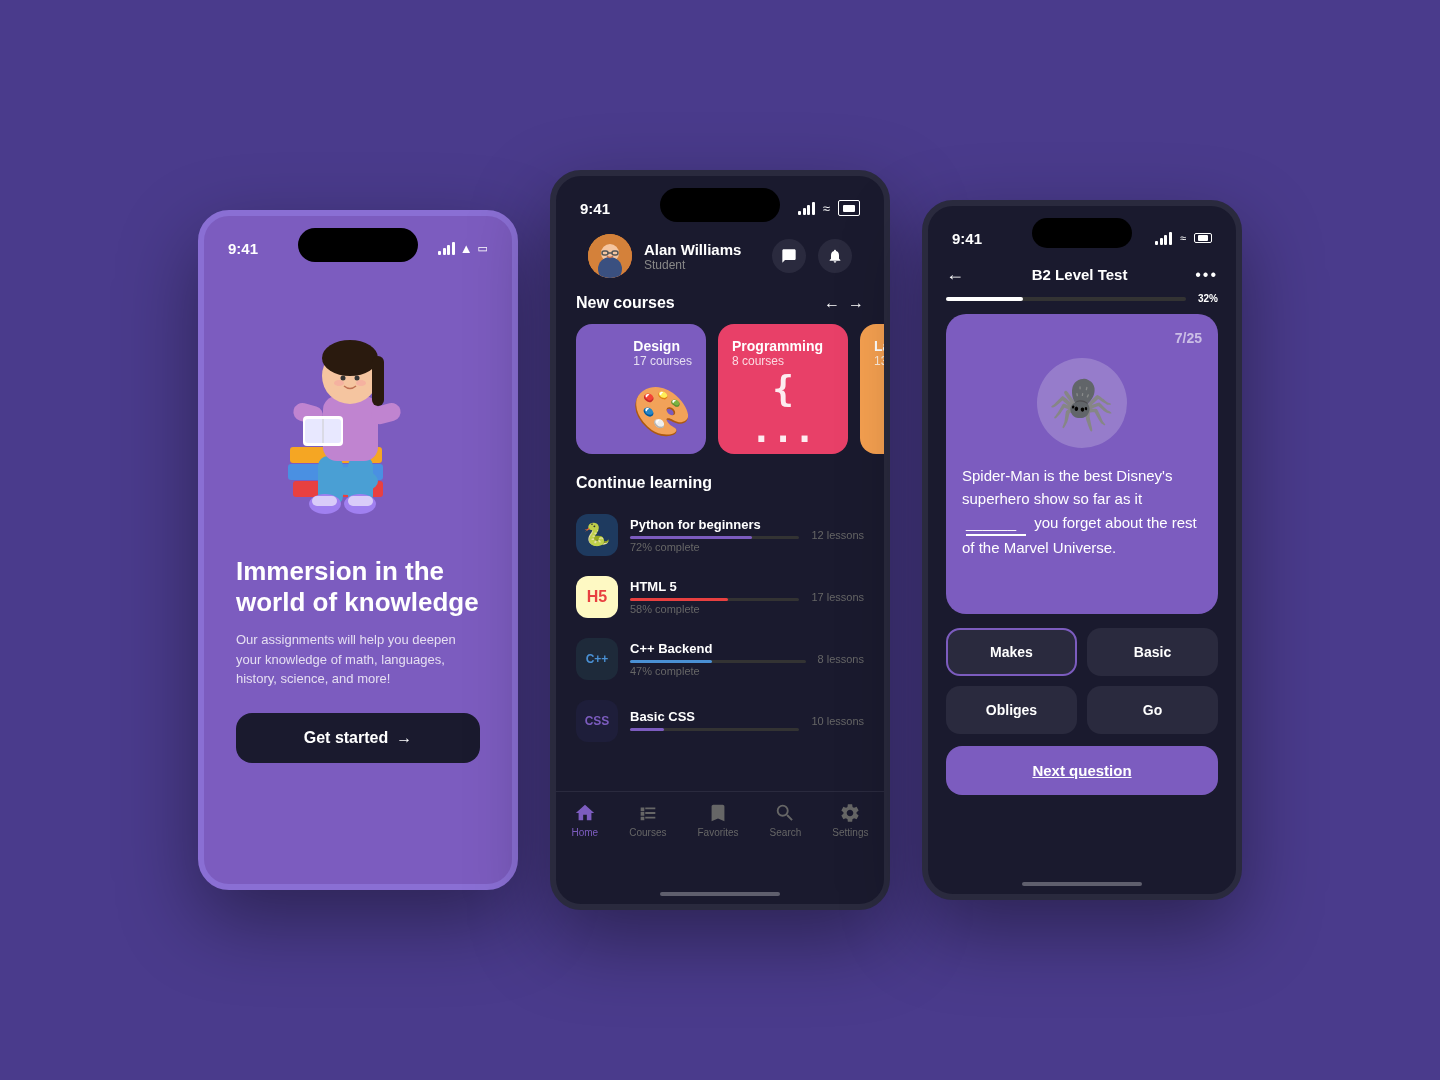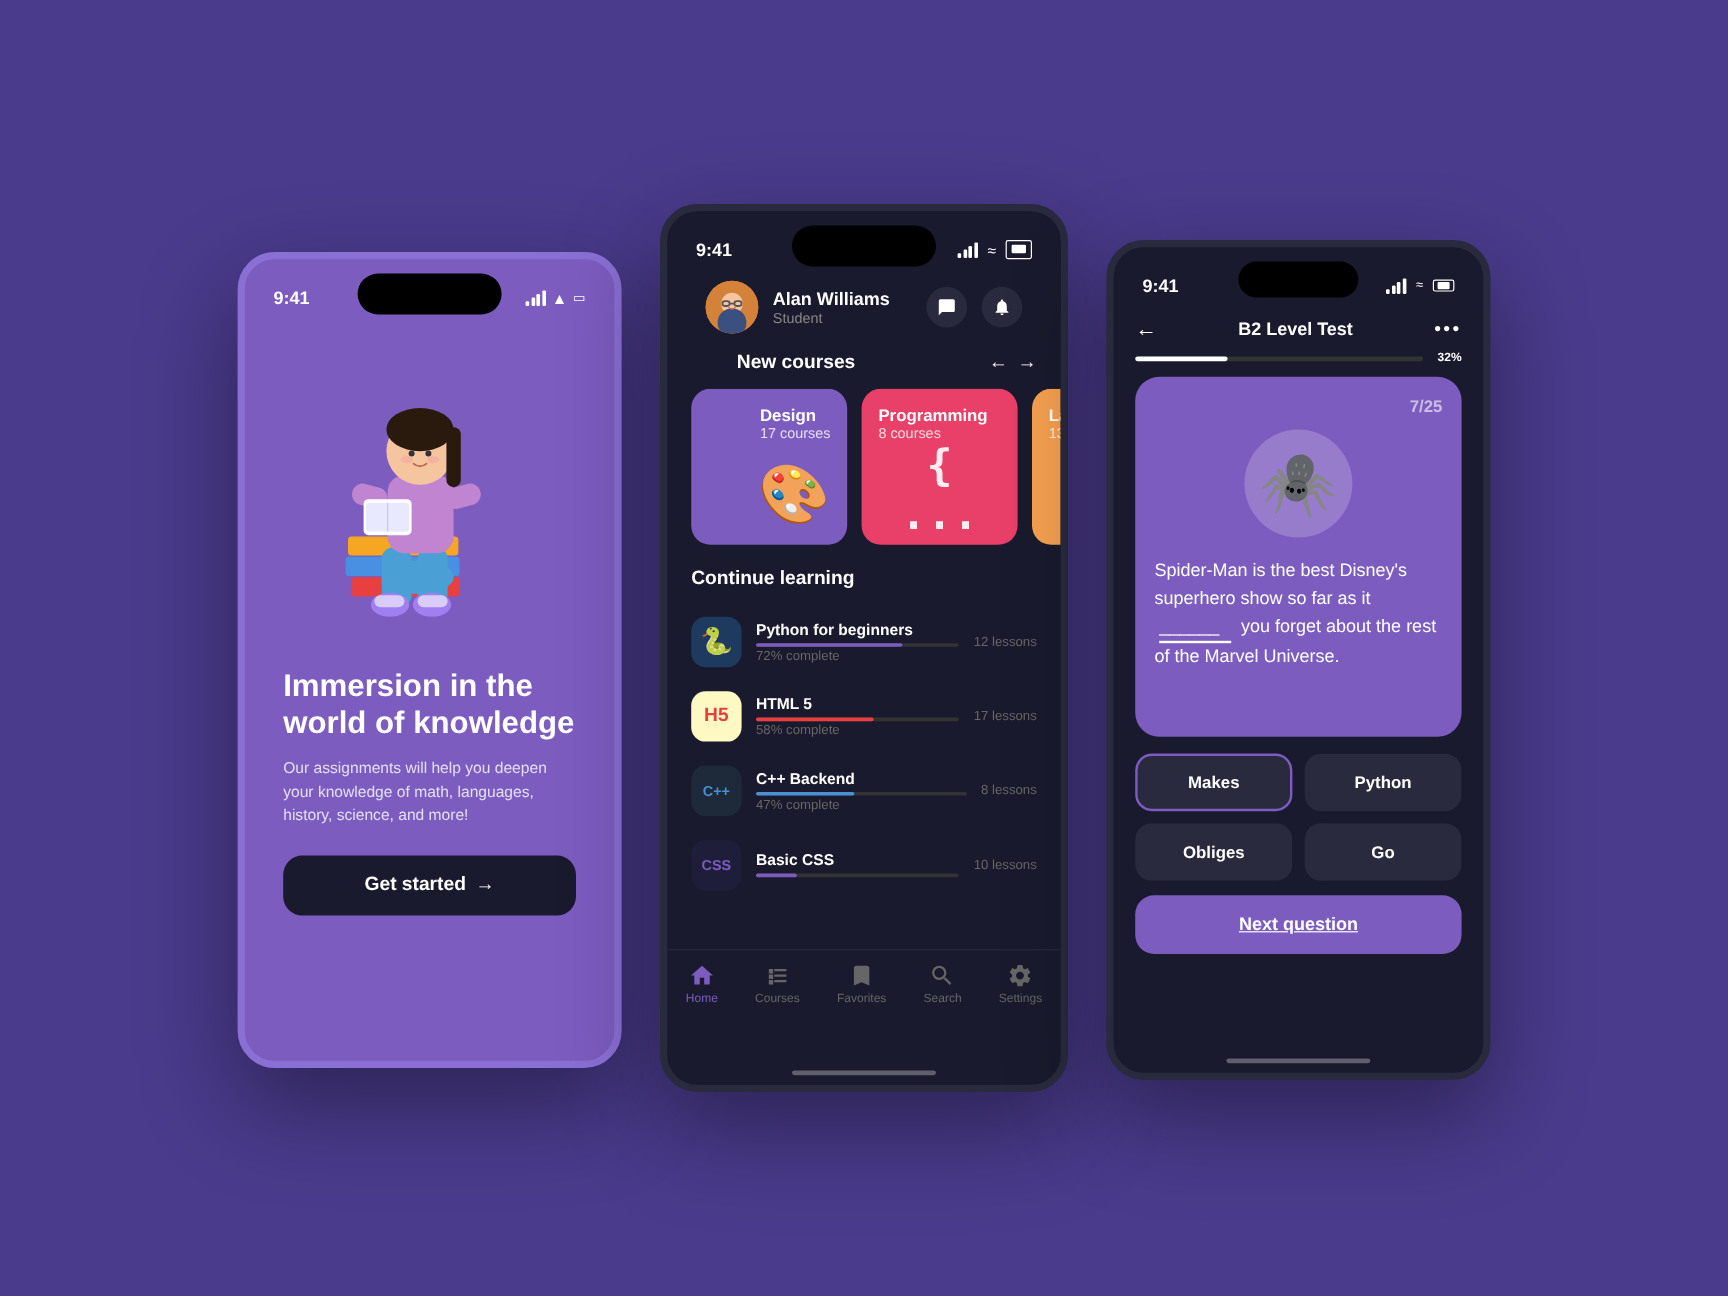--- a/index.html
+++ b/index.html
@@ -201,21 +201,20 @@
       align-items: center;
       justify-content: center;
       color: white;
     }
 
     .section-header {
       display: flex;
       align-items: center;
       justify-content: space-between;
       padding: 4px 20px 12px;
-      margin-left: 38px;
     }
     .section-title {
       font-size: 16px;
       font-weight: 700;
       color: white;
     }
     .nav-arrows {
       display: flex;
       gap: 8px;
     }
@@ -807,21 +806,21 @@
           <span class="question-blank">______</span>
           <span>you forget about the rest of the Marvel Universe.</span>
         </div>
       </div>
 
       <div class="answers-grid">
         <button class="answer-btn selected">
           <span>Makes</span>
         </button>
         <button class="answer-btn">
-          <span>Python</span>
+          <span>Basic</span>
         </button>
         <button class="answer-btn">
           <span>Obliges</span>
         </button>
         <button class="answer-btn">
           <span>Go</span>
         </button>
       </div>
 
       <button class="next-btn">

